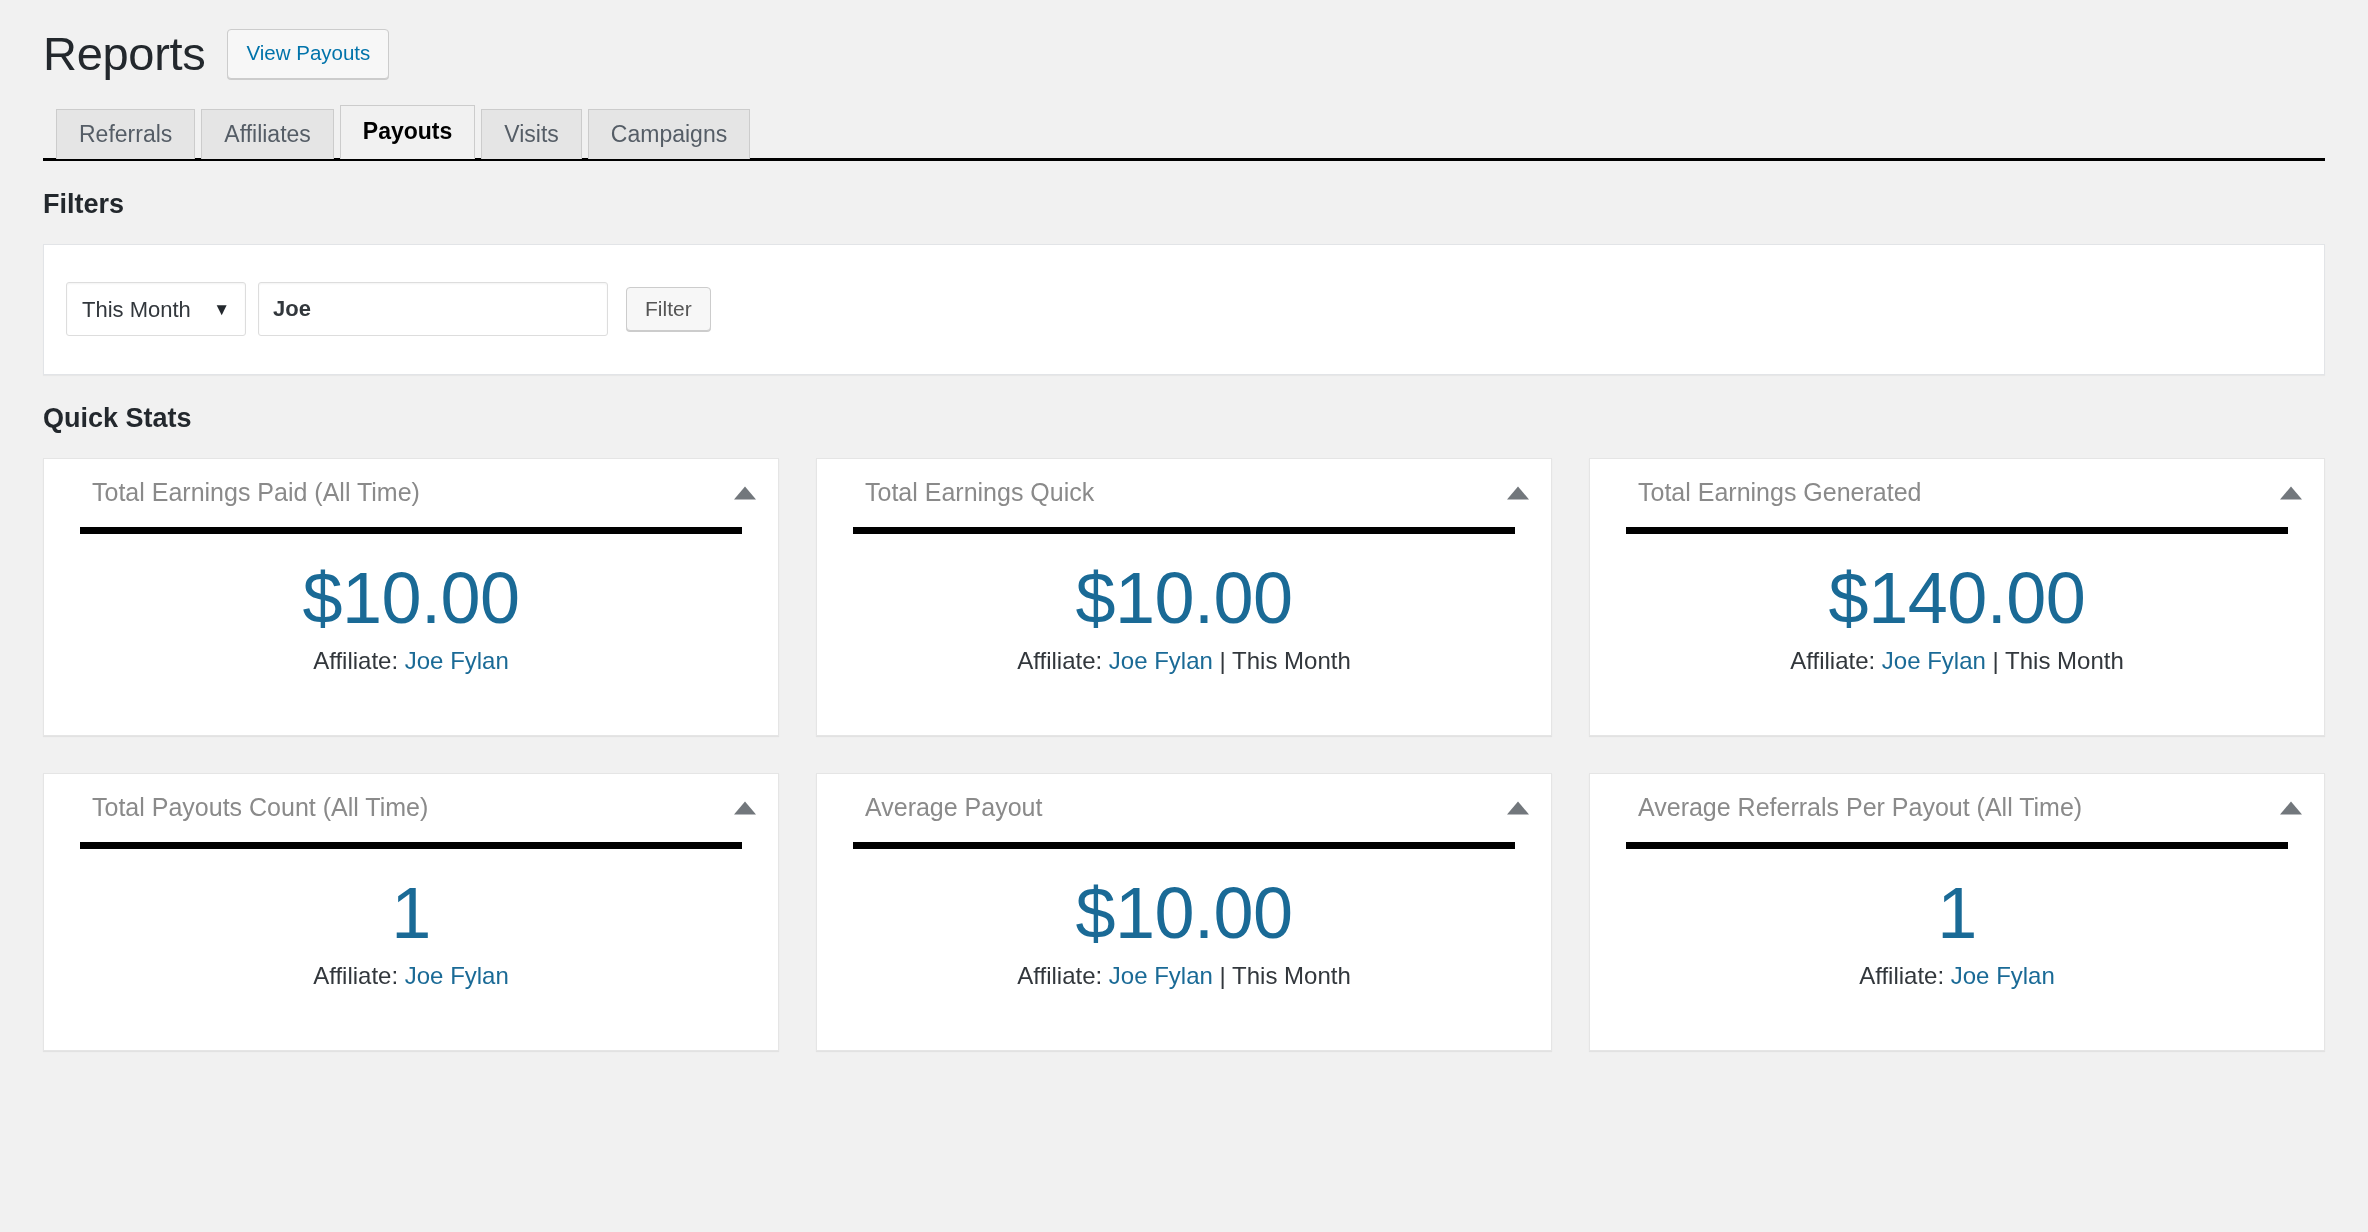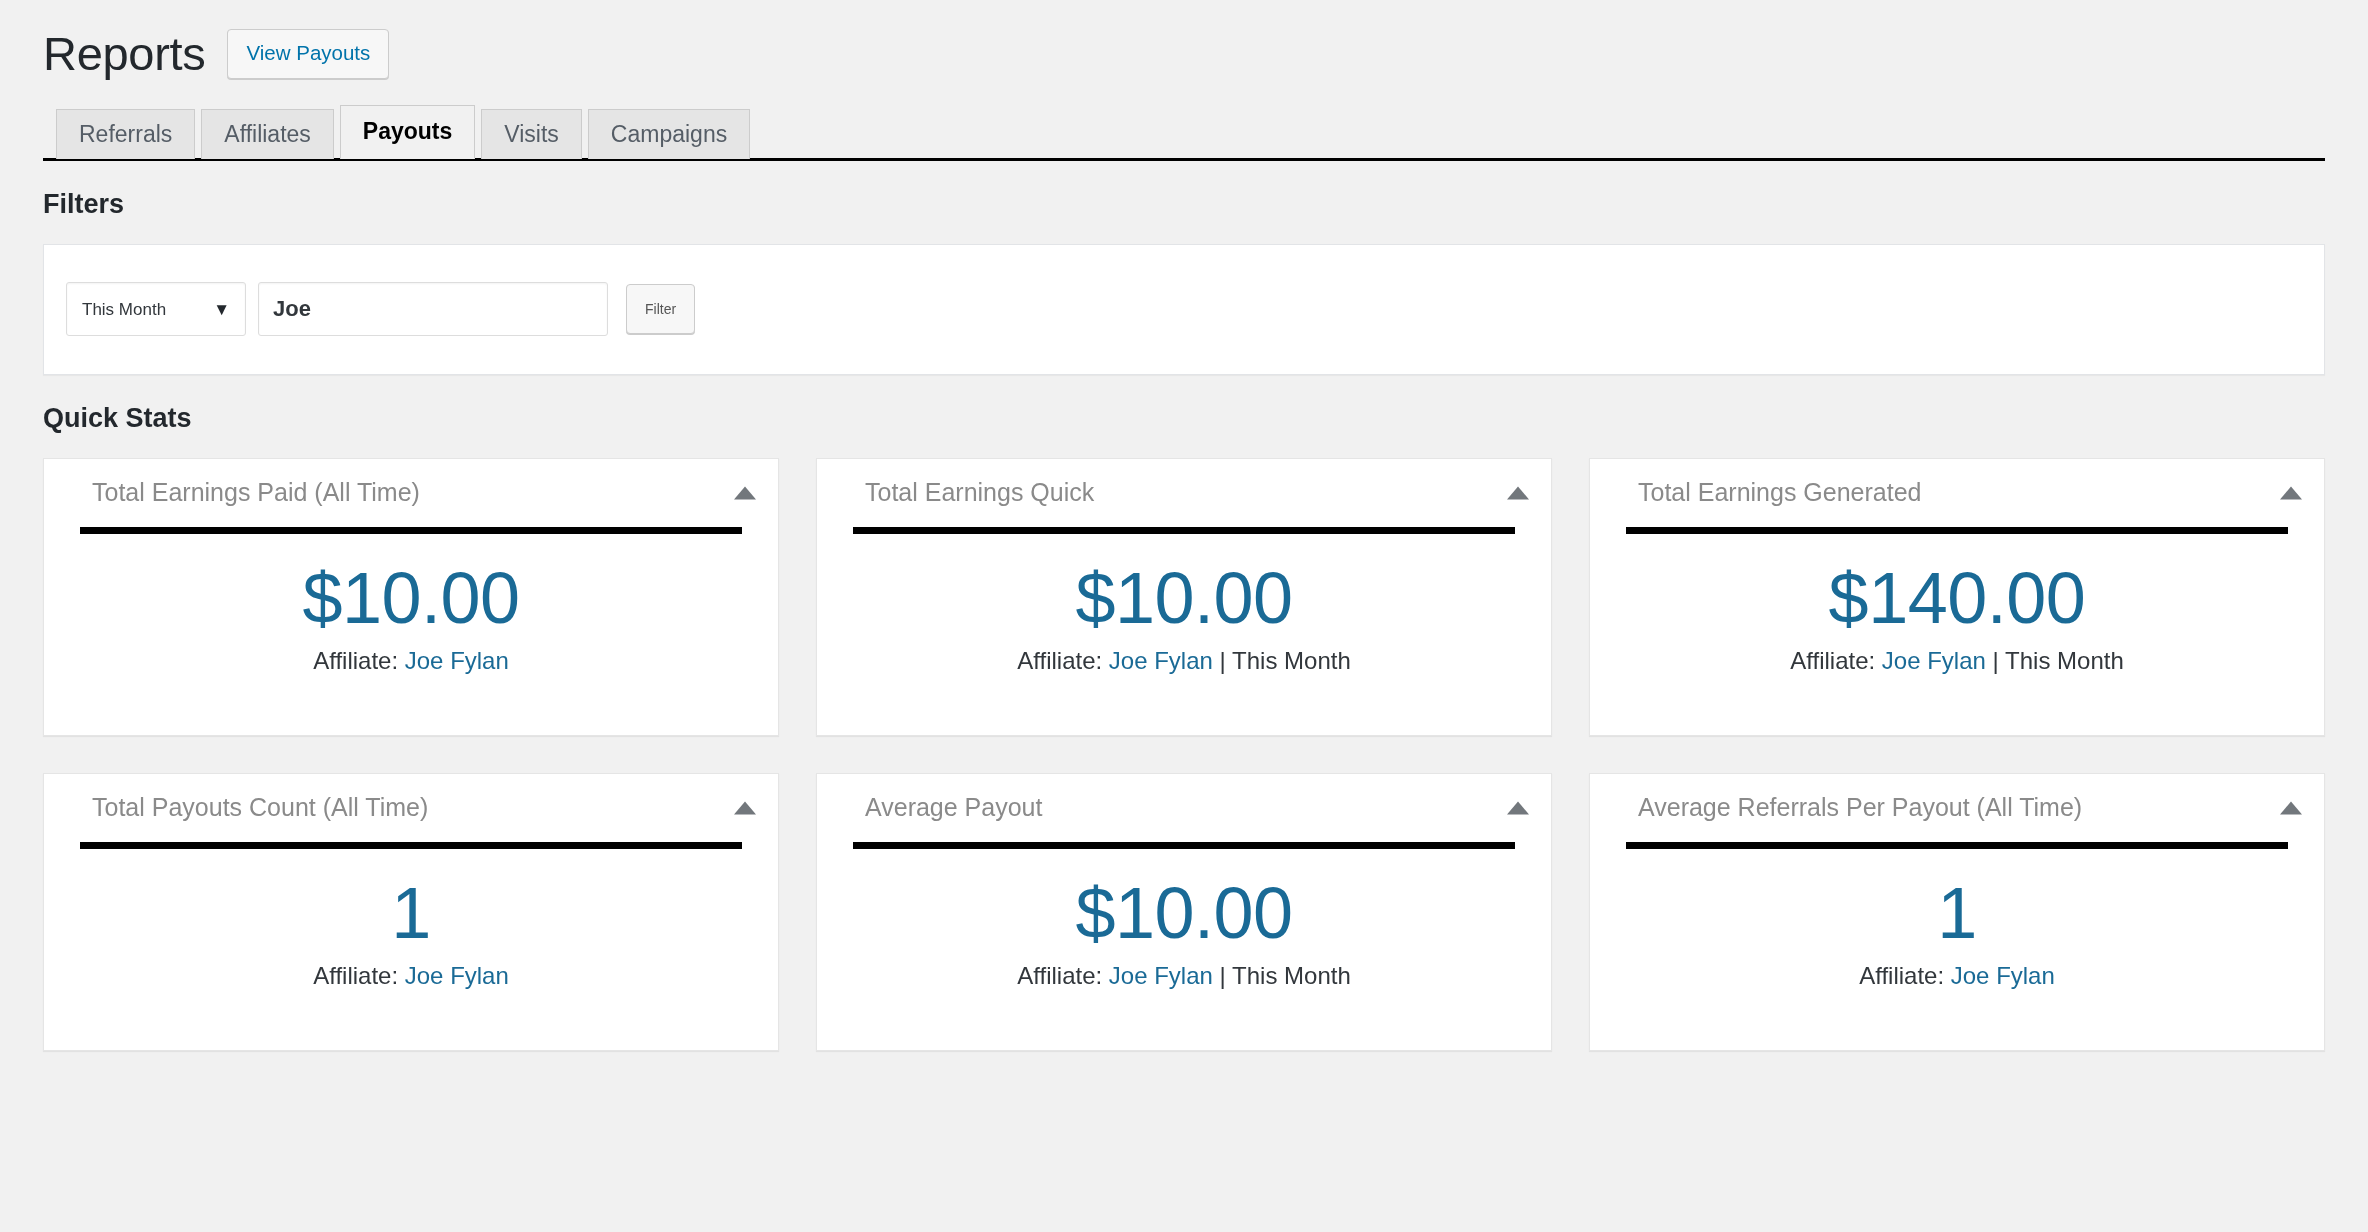--- a/index.html
+++ b/index.html
@@ -116,21 +116,21 @@
     height: 131px;
   }
   .select-wrap {
     position: relative;
     display: inline-block;
   }
   .filter-select {
     appearance: none;
     -webkit-appearance: none;
     font-family: inherit;
-    font-size: 17px;
+    font-size: 22px;
     color: #32373c;
     background: #ffffff;
     border: 1px solid #dddddd;
     border-radius: 3px;
     box-shadow: 0 1px 2px rgba(0,0,0,0.05) inset;
     padding: 11px 52px 11px 15px;
     height: 54px;
     box-sizing: border-box;
     cursor: pointer;
     min-width: 180px;
@@ -154,28 +154,28 @@
     border-radius: 3px;
     box-shadow: 0 1px 2px rgba(0,0,0,0.05) inset;
     padding: 11px 14px;
     height: 54px;
     width: 350px;
     box-sizing: border-box;
     font-weight: bold;
   }
   .filter-button {
     font-family: inherit;
-    font-size: 14px;
+    font-size: 21px;
     color: #555555;
     background: #f7f7f7;
     border: 1px solid #cccccc;
     border-radius: 4px;
     box-shadow: 0 1px 0 #cccccc;
     padding: 0 18px;
-    height: 50px;
+    height: 44px;
     cursor: pointer;
     margin-left: 6px;
   }
 
   
   .stats-grid {
     display: grid;
     grid-template-columns: repeat(3, 1fr);
     column-gap: 37px;
     row-gap: 37px;

